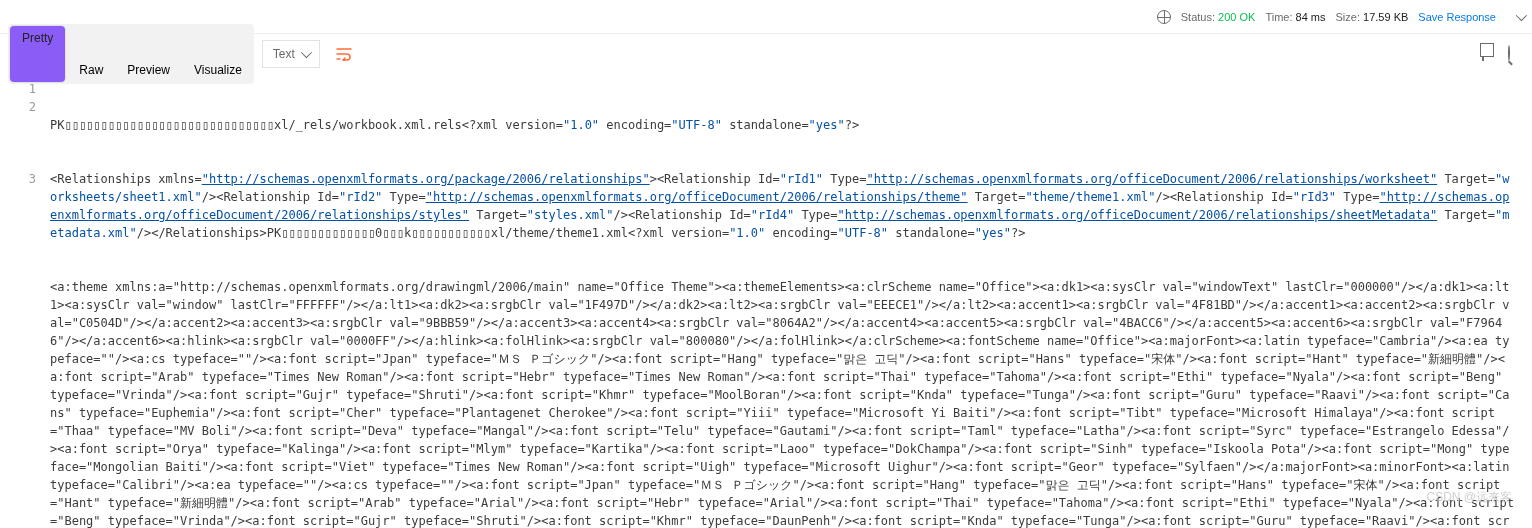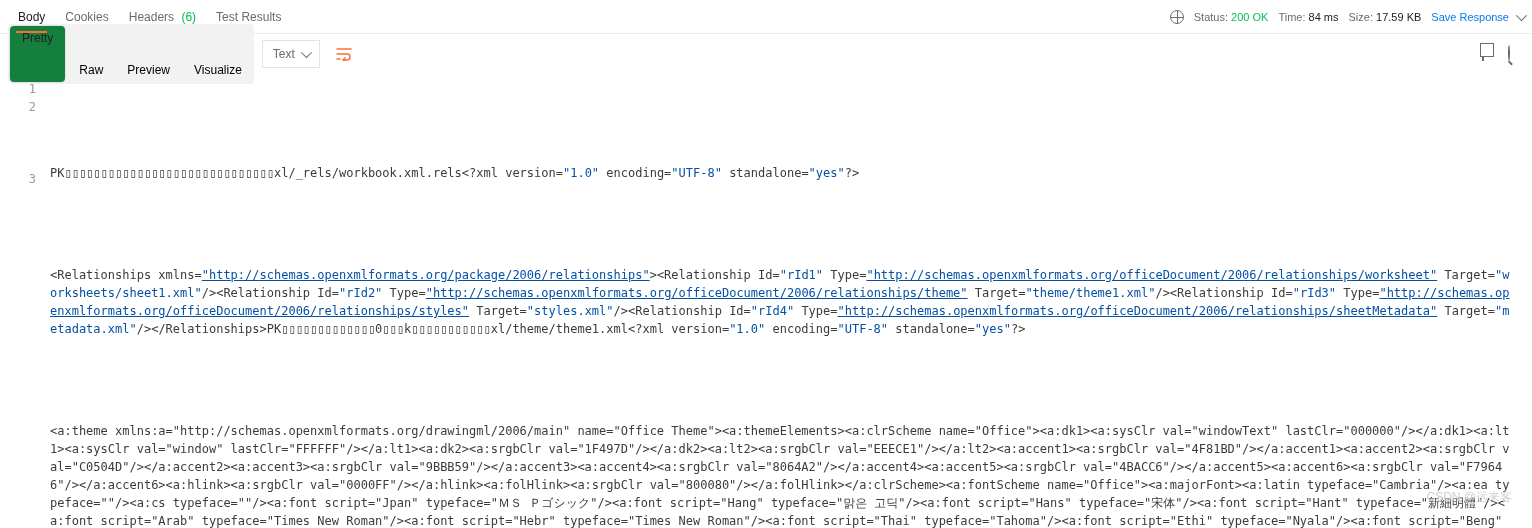--- a/index.html
+++ b/index.html
@@ -7,59 +7,50 @@
 .tabs-row { display: flex; align-items: center; height: 34px; border-bottom: 1px solid #ececec; padding: 0 8px; }
 .tabs-left { display: flex; align-items: center; gap: 0; }
 .tab { padding: 8px 10px; color: #6b6b6b; cursor: pointer; position: relative; font-size: 12px; }
 .tab.active { color: #212121; }
 .tab.active::after { content: ""; position: absolute; left: 8px; right: 8px; bottom: -1px; height: 2px; background: #ff6c37; }
 .badge { color: #0c0; margin-left: 4px; }
 .tabs-right { margin-left: auto; display: flex; align-items: center; gap: 10px; font-size: 11px; color: #6b6b6b; }
 .status-val { color: #0cbb52; }
 .muted { color: #6b6b6b; }
 .val { color: #212121; }
-.save { color: #097bed; cursor: pointer; display: flex; align-items: center; gap: 7px; }
+.save { color: #097bed; cursor: pointer; display: flex; align-items: center; gap: 20px; }
 .globe { width: 14px; height: 14px; border: 1px solid #6b6b6b; border-radius: 50%; position: relative; }
 .globe::before { content: ""; position: absolute; top: 0; bottom: 0; left: 50%; width: 1px; background: #6b6b6b; }
 .globe::after { content: ""; position: absolute; left: 0; right: 0; top: 50%; height: 1px; background: #6b6b6b; }
 .sub-row { display: flex; align-items: center; height: 40px; padding: 6px 8px; gap: 8px; }
 .pill-group { display: flex; background: #f2f2f2; border-radius: 4px; overflow: hidden; }
 .pill { padding: 7px 12px; color: #000000; cursor: pointer; font-size: 12px; margin-top: 32px; }
-.pill.active { background: #15803d; color: #212121; box-shadow: 0 0 0 1px #e3e3e3; border-radius: 4px; margin: 2px; padding: 5px 12px; }
+.pill.active { background: #8b5cf6; color: #212121; box-shadow: 0 0 0 1px #e3e3e3; border-radius: 4px; margin: 2px; padding: 5px 12px; }
 .dd { display: flex; align-items: center; gap: 6px; border: 1px solid #e3e3e3; border-radius: 0; padding: 6px 10px; color: #6b6b6b; cursor: pointer; font-size: 12px; }
 .chev { width: 8px; height: 8px; border-right: 1px solid #6b6b6b; border-bottom: 1px solid #6b6b6b; transform: rotate(45deg) translateY(-2px); }
 .wrap-btn { padding: 6px 8px; border-radius: 4px; cursor: pointer; color: #ff6c37; display: flex; align-items: center; }
 .sub-right { margin-left: auto; display: flex; align-items: center; gap: 10px; color: #6b6b6b; }
 .icon-btn { width: 16px; height: 16px; cursor: pointer; }
 .copy-icon { width: 12px; height: 12px; border: 1px solid #6b6b6b; position: relative; }
 .copy-icon::after { content: ""; position: absolute; top: -3px; left: -3px; width: 12px; height: 12px; border: 1px solid #6b6b6b; background: #fff; }
 .search-icon { width: 10px; height: 10px; border: 1.5px solid #6b6b6b; border-radius: 50%; position: relative; }
 .search-icon::after { content: ""; position: absolute; width: 5px; height: 1.5px; background: #6b6b6b; bottom: -3px; right: -4px; transform: rotate(45deg); }
 .code-area { display: flex; font-family: Consolas, Menlo, monospace; font-size: 12px; line-height: 18px; padding: 6px 0; }
 .gutter { width: 50px; text-align: right; color: #9a9a9a; padding-right: 14px; user-select: none; flex-shrink: 0; }
 .code { flex: 1; white-space: pre-wrap; word-break: break-all; padding-right: 16px; color: #3b3b3b; }
 .ln { min-height: 18px; }
-.cl { min-height: 18px; margin-top: 48px; }
+.cl { min-height: 18px; }
 .str { color: #0451a5; }
 .url { color: #0451a5; text-decoration: underline; }
 .wm { position: absolute; right: 20px; bottom: 22px; color: #cfcfcf; font-size: 12px; pointer-events: none; }
 </style>
 </head>
 <body>
 
 <div class="tabs-row">
-  <div class="tabs-left">
-    <div class="tab active">Body</div>
-    <div class="tab">Cookies</div>
-    <div class="tab">
-      <span>Headers</span>
-      <span class="badge" style="color:#0cbb52">(6)</span>
-    </div>
-    <div class="tab">Test Results</div>
-  </div>
   <div class="tabs-right">
     <span class="globe"></span>
     <span><span class="muted">Status:</span> <span class="status-val">200 OK</span></span>
     <span><span class="muted">Time:</span> <span class="val">84 ms</span></span>
     <span><span class="muted">Size:</span> <span class="val">17.59 KB</span></span>
     <span class="save">
       <span>Save Response</span>
       <span class="chev"></span>
     </span>
   </div>

